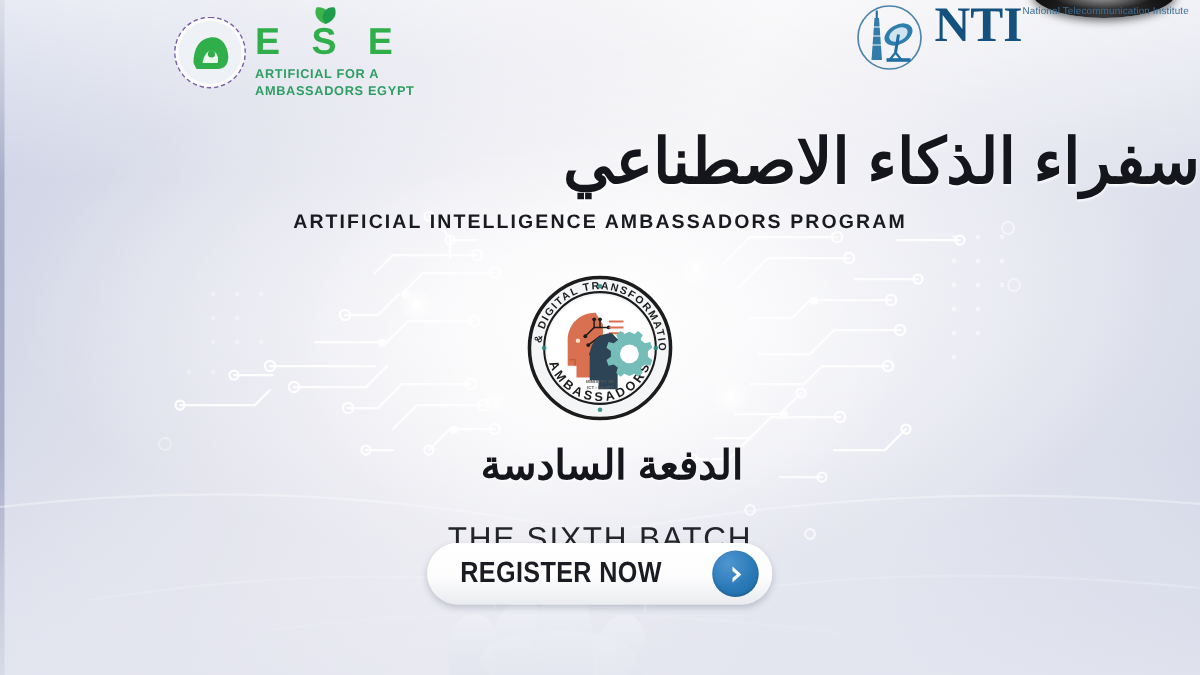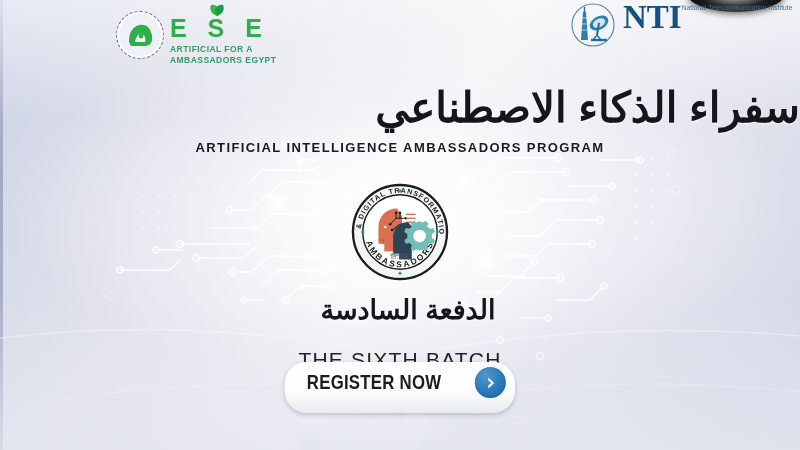--- a/index.html
+++ b/index.html
@@ -62,21 +62,21 @@
   .batch-en{position:absolute;left:0;right:0;top:348px;text-align:center;
     font-size:21px;font-weight:400;color:#232429;letter-spacing:1.2px;}
 
   
   .emblem{position:absolute;left:50%;top:183px;transform:translateX(-50%);
     width:98px;height:98px;}
 
   
   .btn-register{position:absolute;left:50%;top:362px;transform:translateX(-50%);
     display:flex;align-items:center;gap:12px;
-    padding:5px 9px 15px 22px;border-radius:22px;
+    padding:5px 9px 5px 22px;border-radius:22px;
     background:linear-gradient(180deg,#ffffff 0%,#fdfdfe 55%,#e9ebee 100%);
     box-shadow:0 2px 5px rgba(70,80,100,.28), inset 0 1px 0 rgba(255,255,255,.95);
     cursor:pointer;}
   .btn-label{font-size:19.5px;font-weight:700;color:#1b1c22;letter-spacing:.3px;
     transform:scaleX(.86);transform-origin:left center;white-space:nowrap;}
   .btn-arrow{width:31px;height:31px;border-radius:50%;flex:0 0 auto;
     background:radial-gradient(circle at 35% 28%, #4f96d0 0%, #2a7ab8 55%, #1d69a6 100%);
     display:flex;align-items:center;justify-content:center;
     box-shadow:inset 0 -1px 2px rgba(0,0,0,.18);}
   .btn-arrow svg{display:block;}

